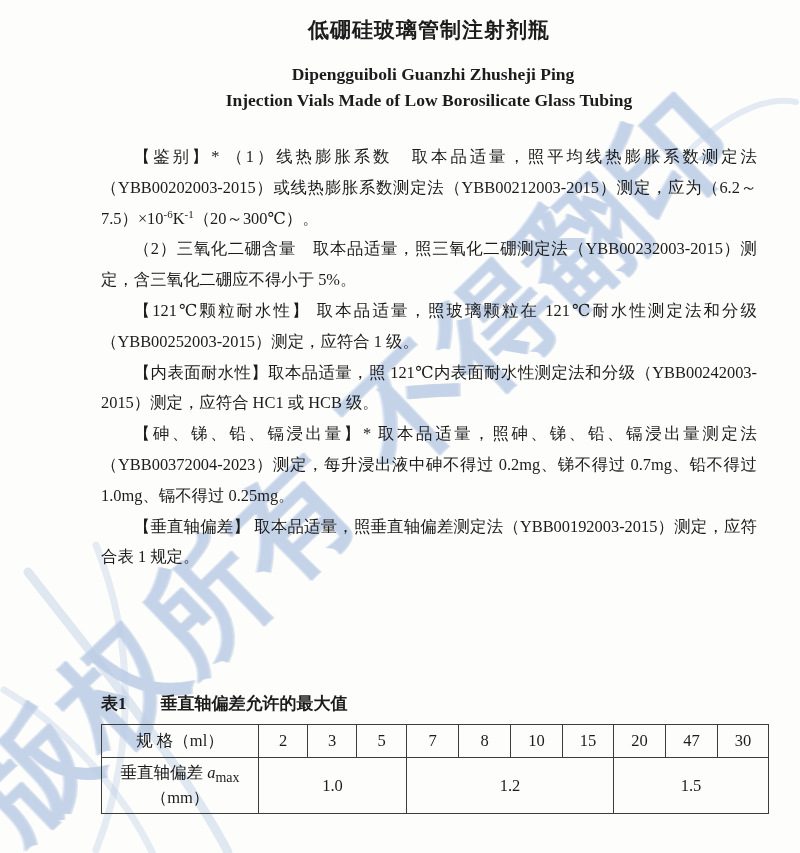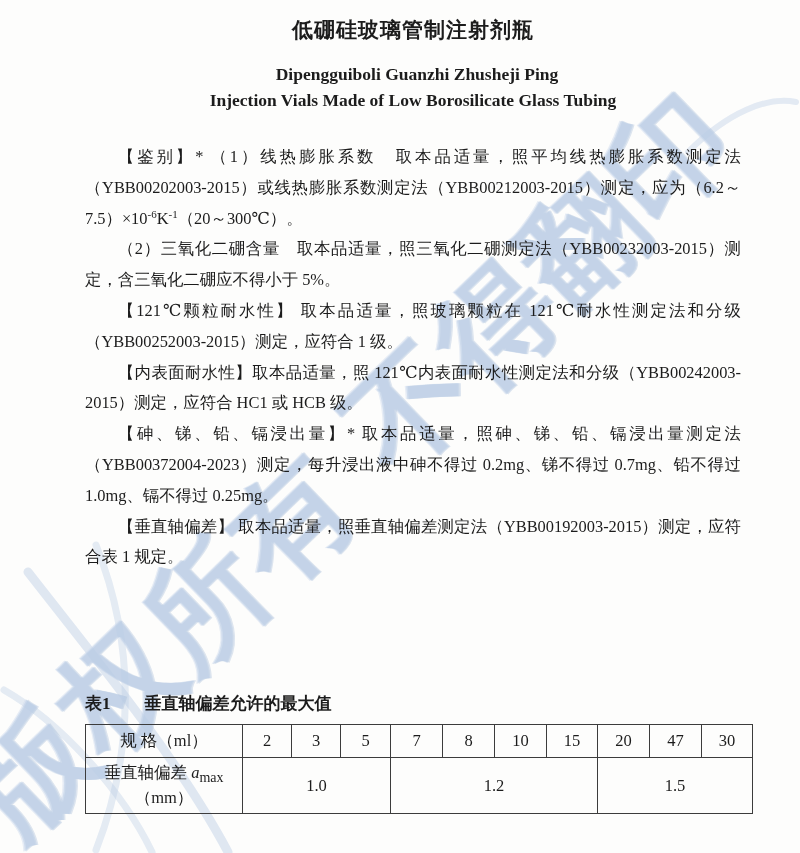--- a/index.html
+++ b/index.html
@@ -31,21 +31,21 @@
     letter-spacing: 2px;
     white-space: nowrap;
     color: rgba(187, 205, 230, 0.55);
     text-shadow: 1px 1px 0 rgba(160,183,215,0.35), -1px -1px 0 rgba(210,222,240,0.5);
     transform: rotate(-44deg);
     transform-origin: 0 50%;
     pointer-events: none;
     font-family: "DejaVu Serif", serif;
   }
   
-  .content { position: absolute; left: 0; top: 0; width: 652px; height: 853px; }
+  .content { position: absolute; left: 16px; top: 0; width: 652px; height: 853px; }
   .title-cn {
     position: absolute; top: 16px; left: 85px; width: 656px;
     margin: 0; text-align: center;
     font-size: 21px; font-weight: bold; letter-spacing: 1px;
   }
   .title-pinyin {
     position: absolute; top: 60px; left: 85px; width: 656px;
     margin: 4px; text-align: center;
     font-size: 17.5px; font-weight: bold;
   }

